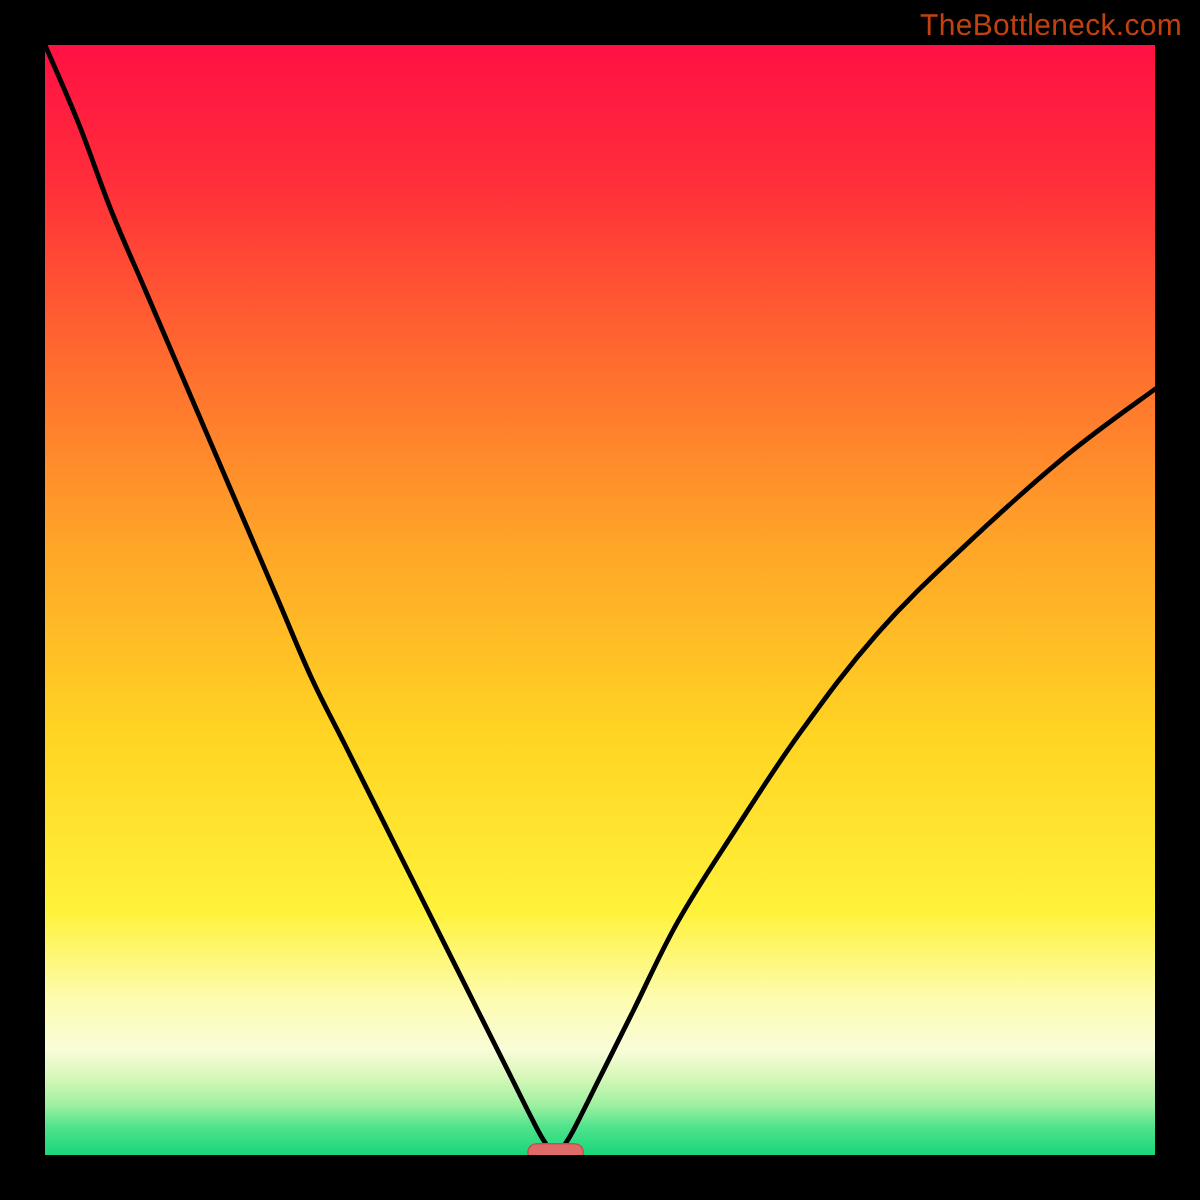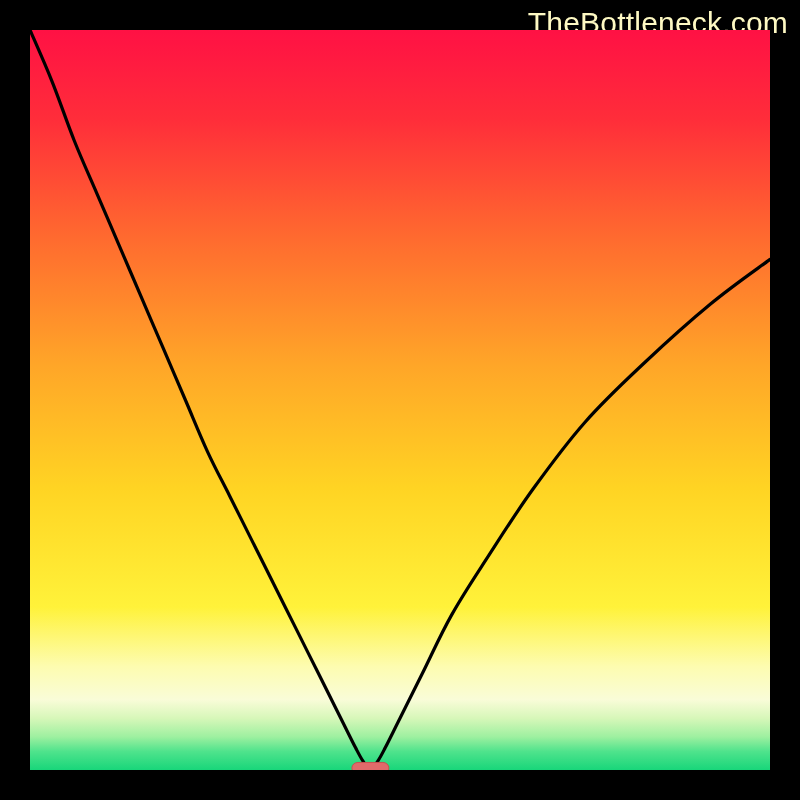--- a/index.html
+++ b/index.html
@@ -27,22 +27,22 @@
   }
   .plot svg {
     display: block;
     width: 740px;
     height: 740px;
   }
   .watermark {
     position: absolute;
     top: 6px;
     right: 12px;
-    color: #fef9c3;
-    font-size: 30px;
+    color: #c2410c;
+    font-size: 20px;
     letter-spacing: 0.2px;
     font-weight: 500;
     user-select: none;
   }
 </style>
 </head>
 <body>
 
 <div class="frame">
 

